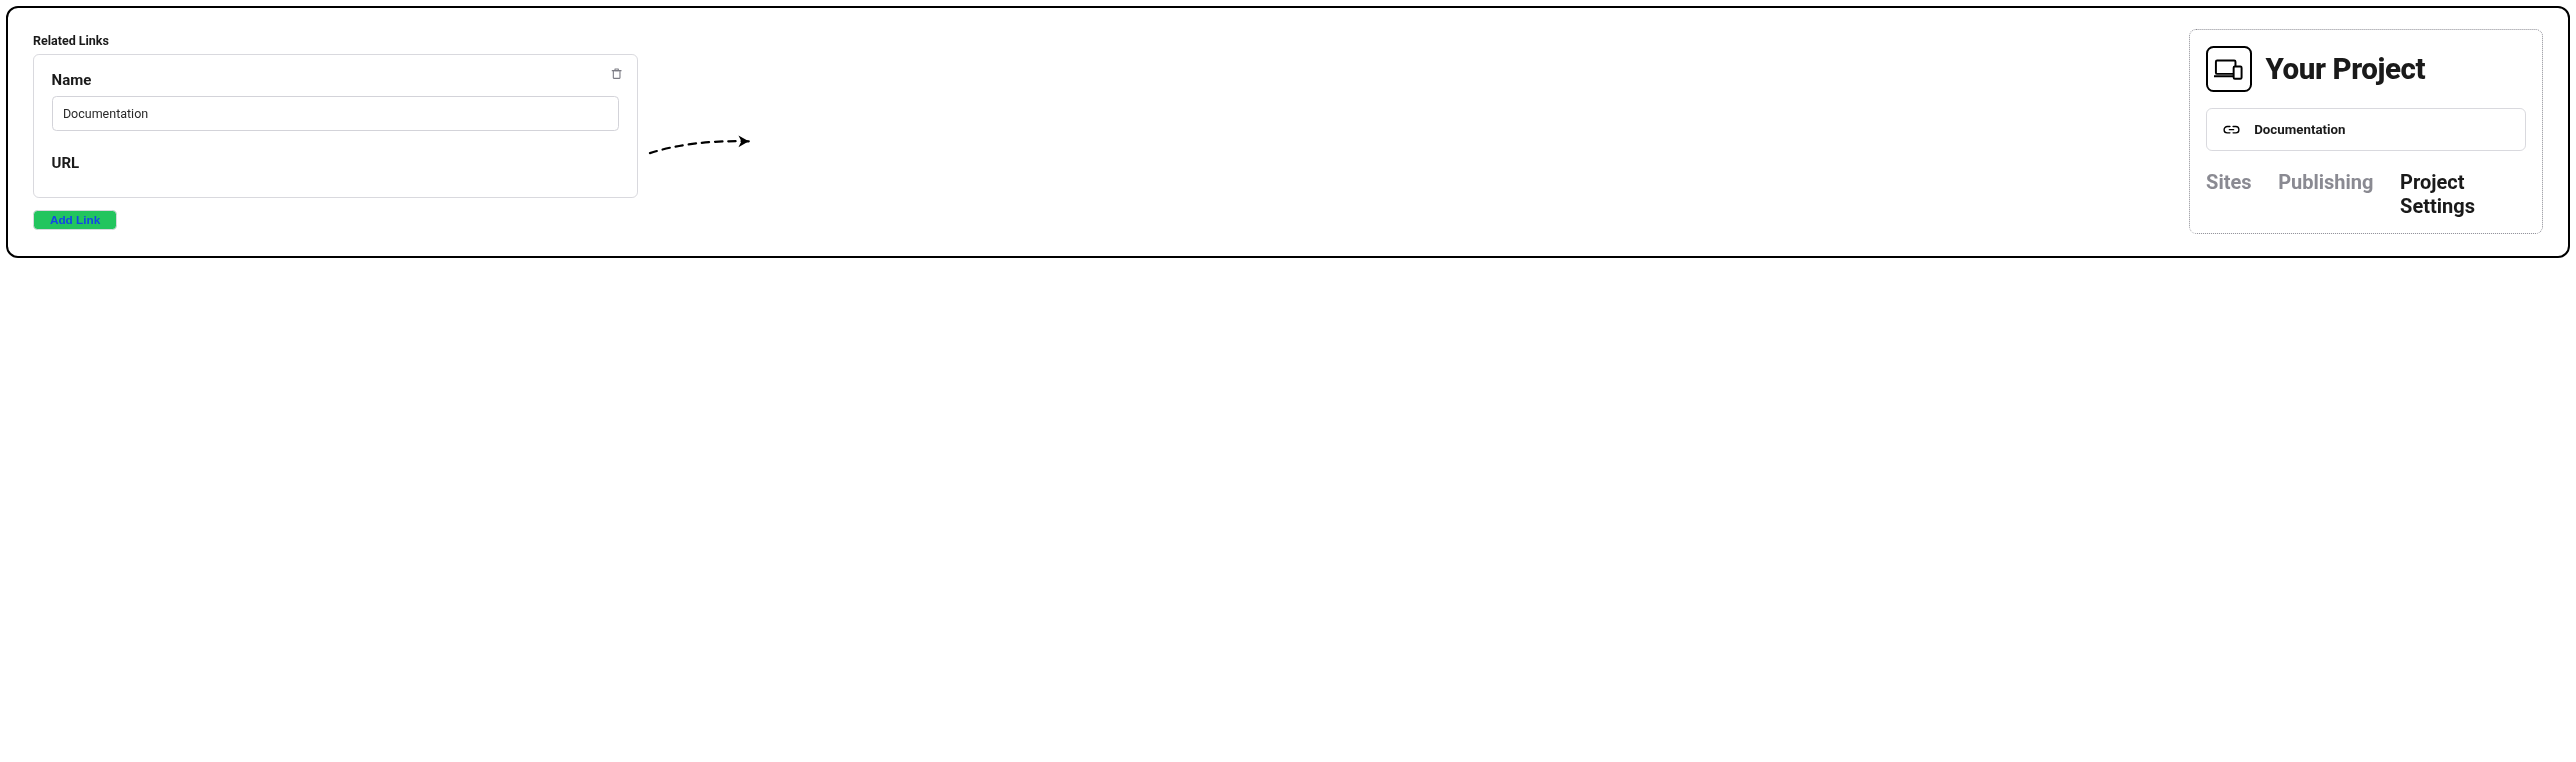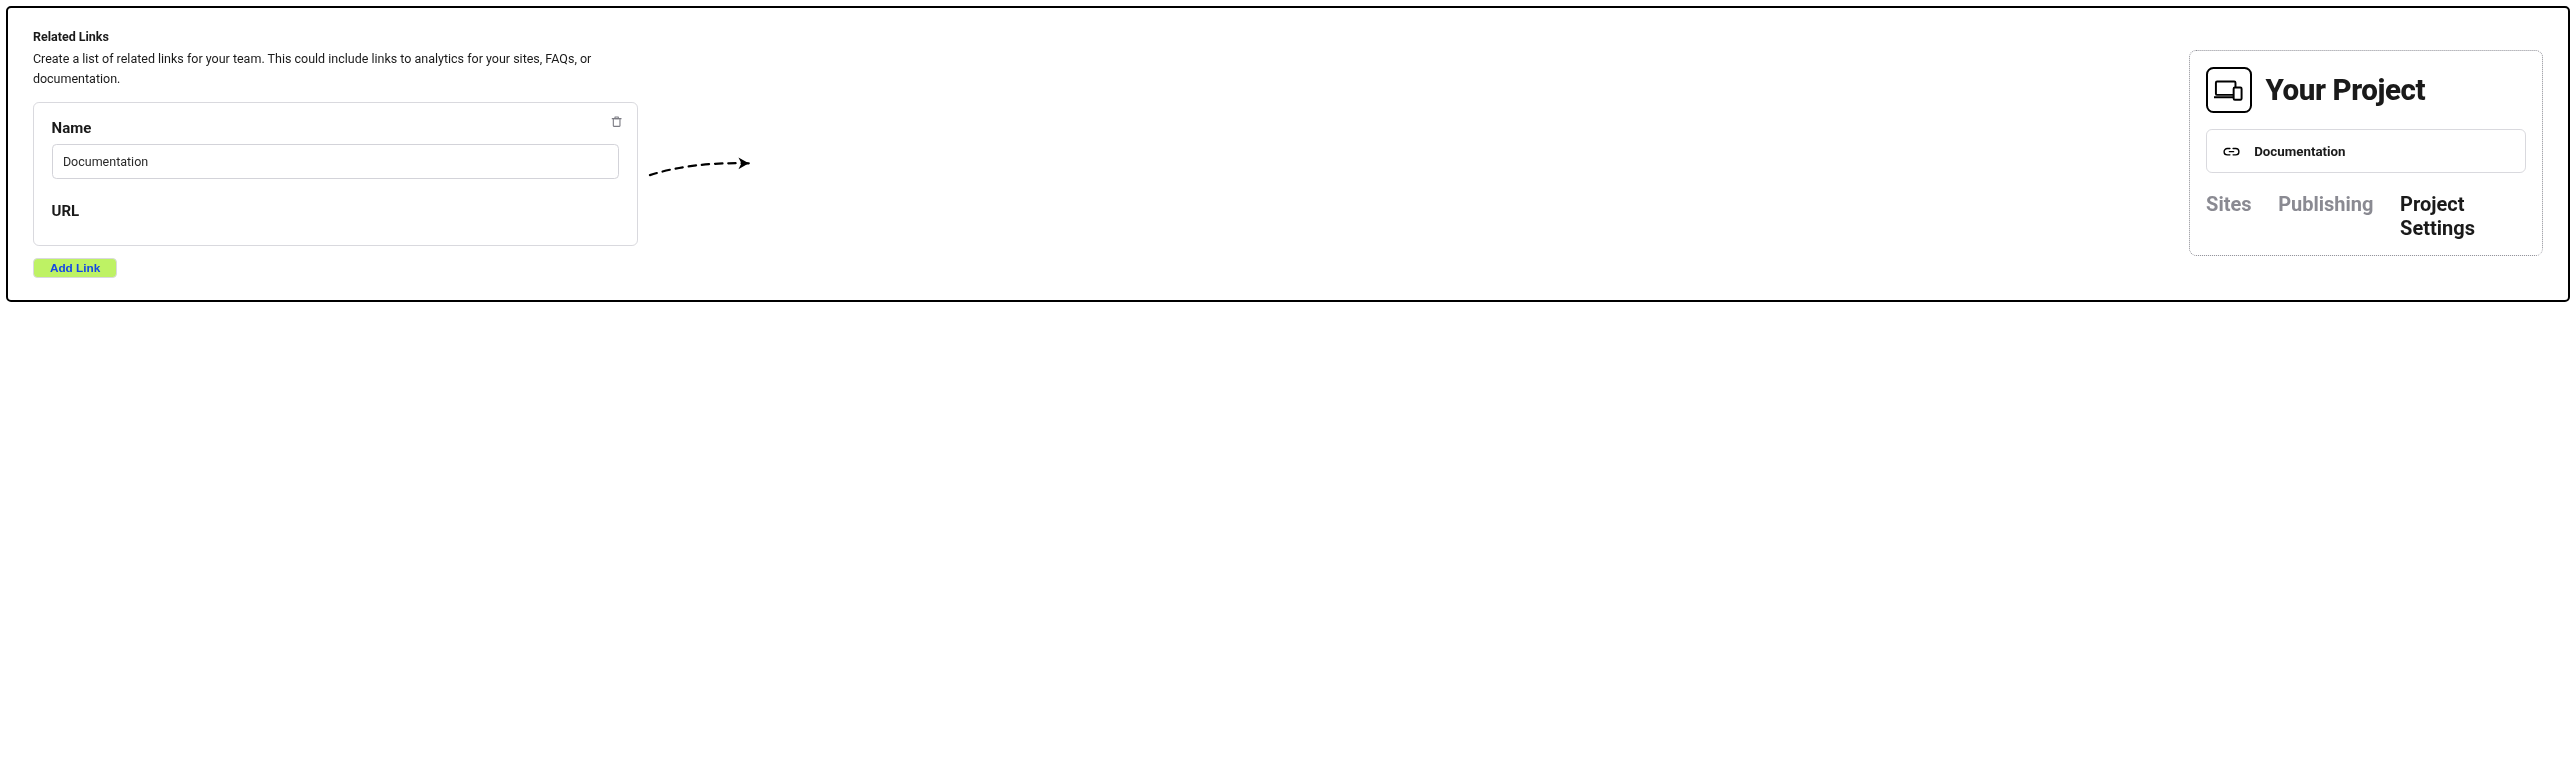--- a/index.html
+++ b/index.html
@@ -5,21 +5,21 @@
   * { box-sizing: border-box; margin: 0; padding: 0; }
   html, body { width: 100%; height: 100%; }
   body {
     font-family: -apple-system, BlinkMacSystemFont, "Segoe UI", Roboto, Helvetica, Arial, sans-serif;
     background: #fff;
     color: #1a1a1a;
     padding: 5.9px;
   }
   .outer {
     border: 2.2px solid #000;
-    border-radius: 5px;
+    border-radius: 12px;
     padding: 20.7px 25px 22px 25px;
     display: flex;
     align-items: center;
     gap: 8.9px;
   }
   
   .left {
     flex: 0 0 605px;
     max-width: 605px;
   }
@@ -66,21 +66,21 @@
     background: #fff;
     color: #2a2a2a;
   }
   .field-group + .field-group { margin-top: 23px; }
   .add-link-btn {
     margin-top: 11.8px;
     display: inline-flex;
     align-items: center;
     justify-content: center;
     border: 0.7px solid #d9d9de;
-    background: #bef264;
+    background: #22c55e;
     border-radius: 4.4px;
     padding: 2px 16px;
     font-size: 11.8px;
     font-weight: 700;
     color: #1446e6;
     cursor: pointer;
   }
   
   .arrow-wrap {
     flex: 0 0 auto;
@@ -146,21 +146,20 @@
   .tab-inactive { color: #8a8a92; }
   .tab-active { color: #1a1a1a; }
 </style>
 </head>
 <body>
 
 <div class="outer">
 
   <div class="left">
     <div class="section-title">Related Links</div>
-    <div class="section-desc">Create a list of related links for your team. This could include links to analytics for your sites, FAQs, or documentation.</div>
 
     <div class="link-card">
       <span class="trash">
         <svg viewBox="0 0 24 24" width="13.3" height="14.8" fill="none" stroke="currentColor" stroke-width="2" stroke-linecap="round" stroke-linejoin="round">
           <path d="M4 7h16"></path>
           <path d="M9 4h6v3H9z"></path>
           <path d="M6 7v13a1 1 0 0 0 1 1h10a1 1 0 0 0 1-1V7"></path>
         </svg>
       </span>
 

